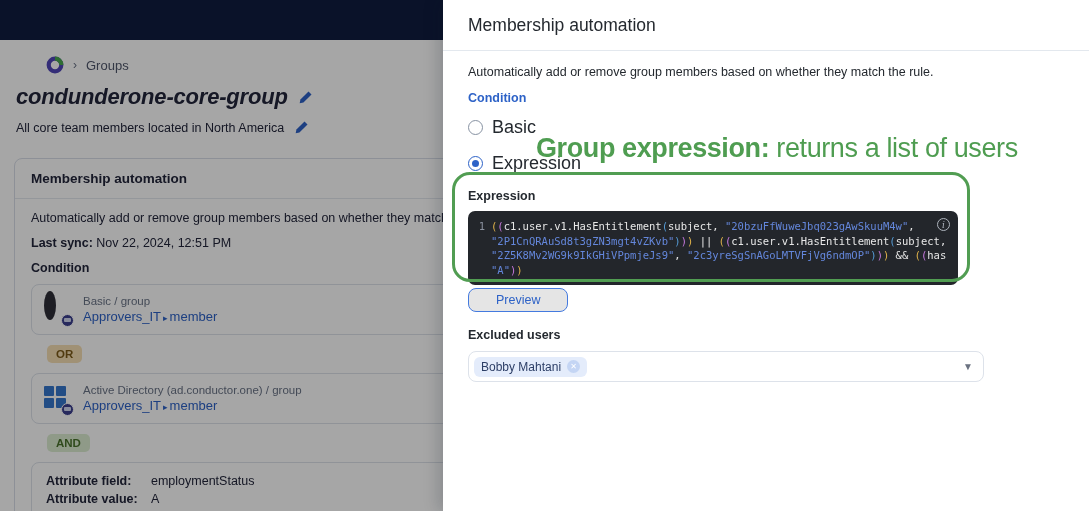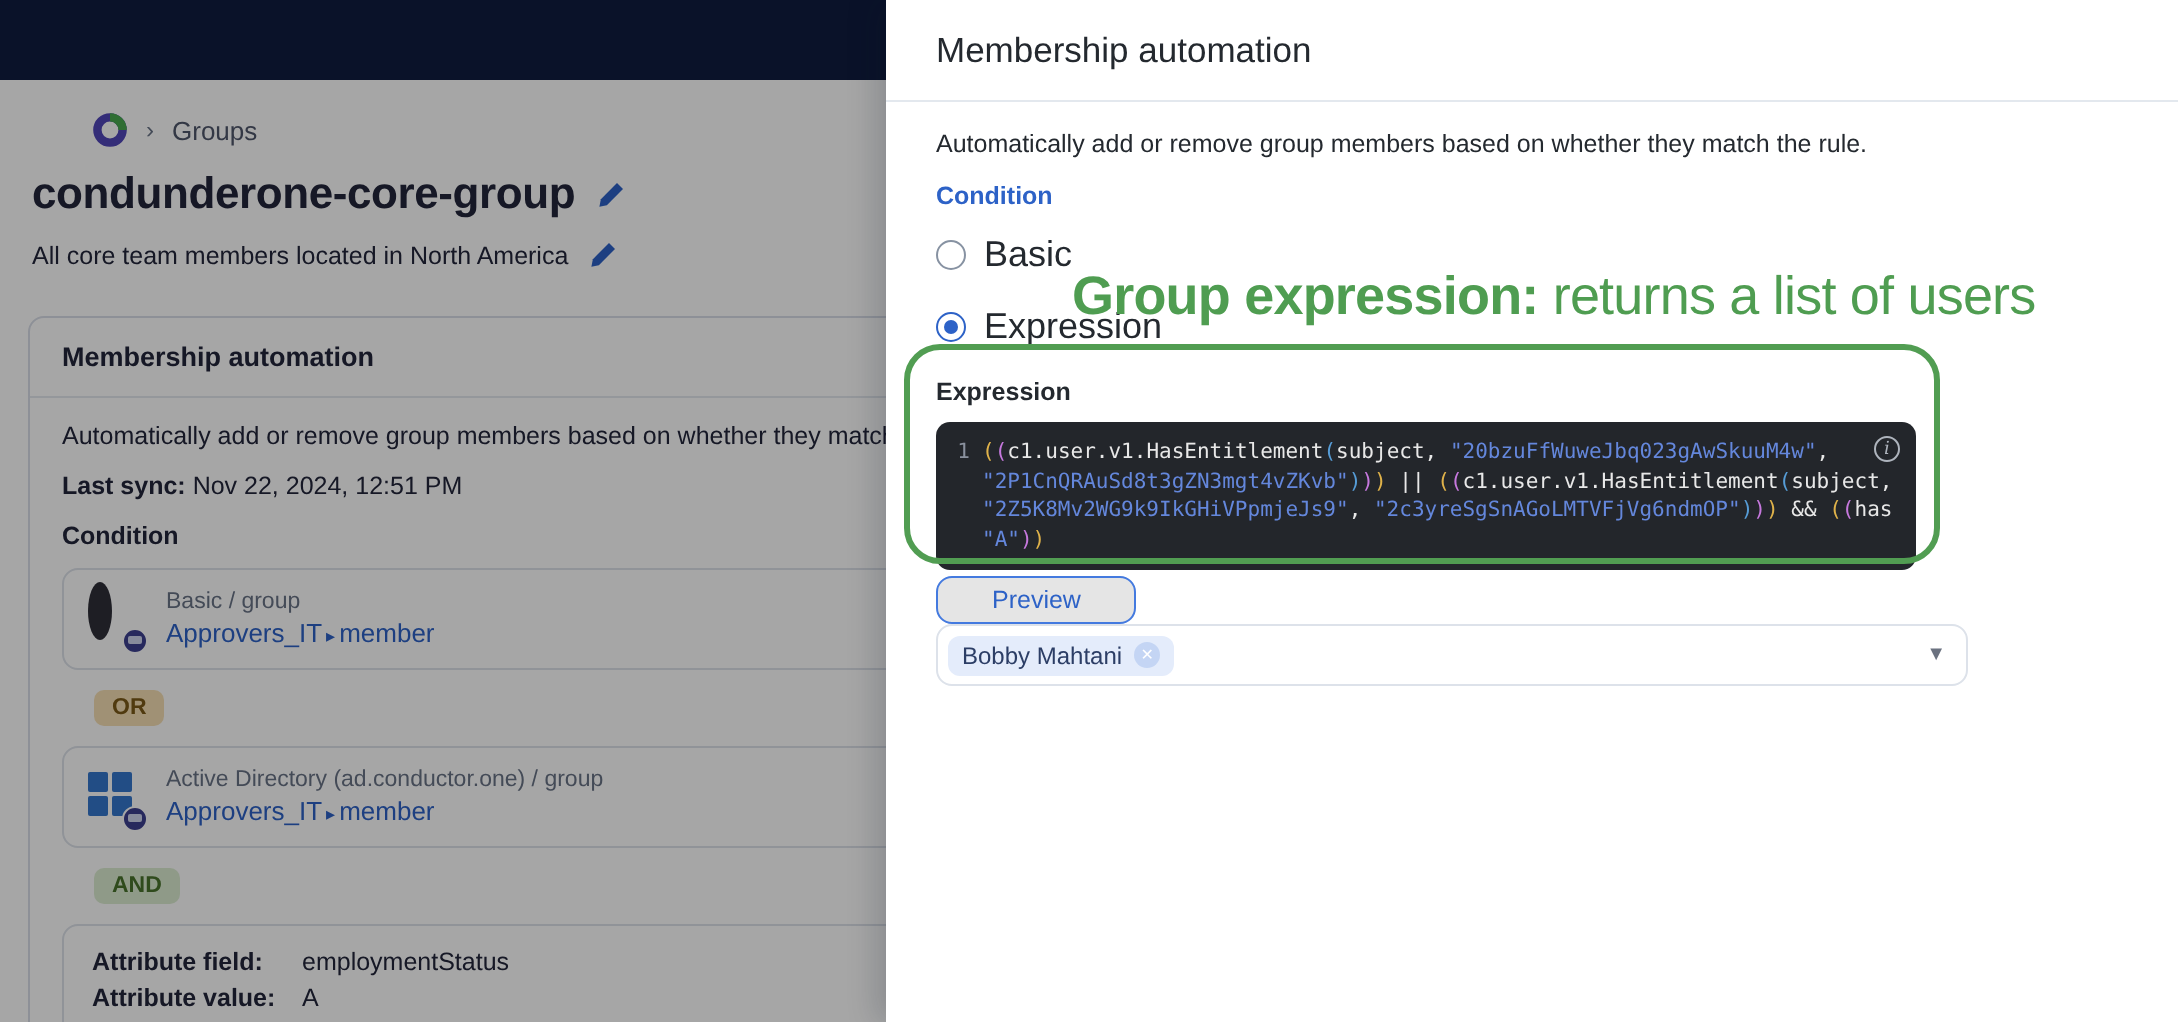--- a/index.html
+++ b/index.html
@@ -5,21 +5,21 @@
   * { margin:0; padding:0; box-sizing:border-box; }
   html,body { width:1089px; height:511px; overflow:hidden; font-family:"Liberation Sans", sans-serif; background:#fff; }
   .stage { position:relative; width:1089px; height:511px; overflow:hidden; }
 
   
   .page { position:absolute; inset:0; background:#fff; }
   .topbar { height:40px; background:#101d40; }
   .crumbs { display:flex; align-items:center; gap:9px; margin:16px 0 0 46px; font-size:13px; color:#4f566b; }
   .crumb-sep { color:#697386; font-size:12px; }
   .title-row { display:flex; align-items:center; gap:10px; margin:10px 0 0 16px; }
-  .page-title { font-size:22px; font-weight:bold; color:#23263b; letter-spacing:-0.2px; }
+  .page-title { font-size:22px; font-weight:bold; color:#23263b; letter-spacing:-0.2px;font-style:italic; }
   .subtitle-row { display:flex; align-items:center; gap:10px; margin:10px 0 0 16px; }
   .page-subtitle { font-size:12.5px; color:#23263b; }
   .pencil { width:15px; height:15px; flex:0 0 auto; }
 
   .big-card { position:absolute; left:14px; top:158px; width:1040px; height:420px;
     background:#fff; border:1px solid #d9dee8; border-radius:8px; }
   .big-card-header { padding:12px 16px; font-size:13.5px; font-weight:bold; color:#23263b;
     border-bottom:1px solid #e3e8ee; }
   .big-card-body { padding:12px 16px; }
   .desc-line { font-size:12.5px; color:#23263b; margin-bottom:11px; white-space:nowrap; }
@@ -215,20 +215,21 @@
             <div class="code-line"><span class="gutter">1</span><span><span class="d0">(</span><span class="d1">(</span><span>c1.user.v1.HasEntitlement</span><span class="d2">(</span><span>subject, </span><span class="str">"20bzuFfWuweJbq023gAwSkuuM4w"</span><span>,</span></span></div>
             <div class="code-line"><span class="gutter"></span><span><span class="str">"2P1CnQRAuSd8t3gZN3mgt4vZKvb"</span><span class="d2">)</span><span class="d1">)</span><span class="d0">)</span><span> || </span><span class="d0">(</span><span class="d1">(</span><span>c1.user.v1.HasEntitlement</span><span class="d2">(</span><span>subject,</span></span></div>
             <div class="code-line"><span class="gutter"></span><span><span class="str">"2Z5K8Mv2WG9k9IkGHiVPpmjeJs9"</span><span>, </span><span class="str">"2c3yreSgSnAGoLMTVFjVg6ndmOP"</span><span class="d2">)</span><span class="d1">)</span><span class="d0">)</span><span> &amp;&amp; </span><span class="d0">(</span><span class="d1">(</span><span>has</span></span></div>
             <div class="code-line"><span class="gutter"></span><span><span class="str">"A"</span><span class="d1">)</span><span class="d0">)</span></span></div>
           </div>
         <span class="info-icon">i</span>
       </div>
 
       <button class="preview-btn">Preview</button>
 
+      <div class="excluded-label">Excluded users</div>
       <div class="user-select">
         <span class="chip">
           <span>Bobby Mahtani</span>
           <span class="chip-x">✕</span>
         </span>
         <span class="caret">▼</span>
       </div>
     </div>
   </div>
 

